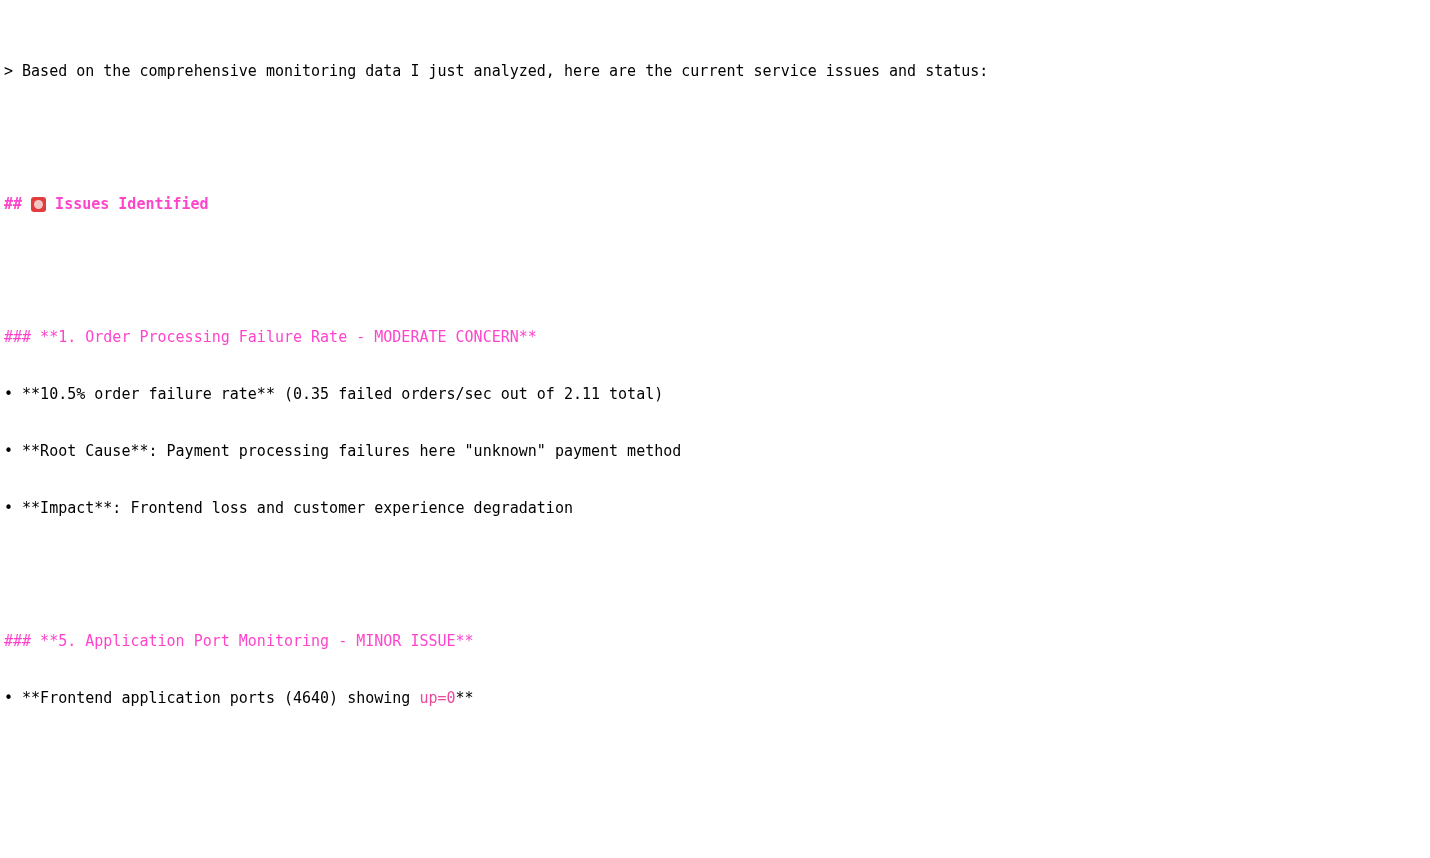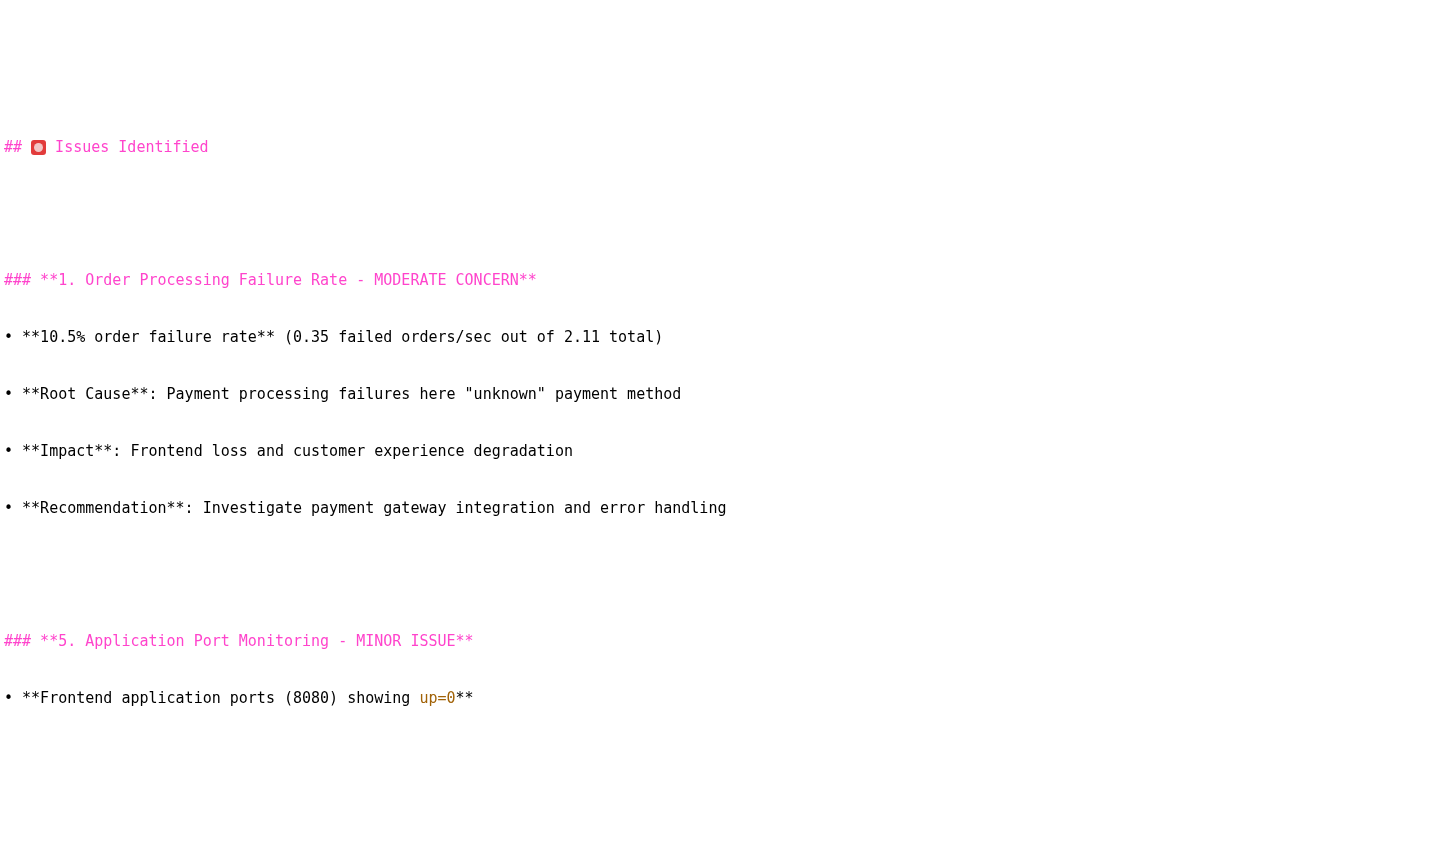--- a/index.html
+++ b/index.html
@@ -20,27 +20,27 @@
     padding: 5px 0 0 4px;
     white-space: pre;
   }
   .line {
     white-space: pre;
     min-height: 19px;
   }
   .blank { height: 19px; }
   .heading {
     color: #ff44cc;
-    font-weight: normal;
+    font-weight: bold;
   }
   .subheading {
     color: #ff44cc;
     font-weight: normal;
   }
-  .green-val { color: #a16207; }
+  .green-val { color: #ec4899; }
   .alarm {
     display: inline-block;
     width: 15px;
     height: 15px;
     background: #e23b3b;
     border-radius: 3px;
     position: relative;
     vertical-align: -3px;
   }
   .alarm::before {
@@ -52,34 +52,34 @@
     height: 9px;
     background: #f3c6c6;
     border-radius: 50%;
   }
 </style>
 </head>
 <body>
 
 <div class="terminal">
 
+  <div class="line">&gt; Based on the comprehensive monitoring data I just analyzed, here are the current service issues and status:</div>
   <div class="blank"></div>
 
   <div class="line heading"><span>## </span><span class="alarm"></span><span> Issues Identified</span></div>
   <div class="blank"></div>
 
   <div class="line subheading">### **1. Order Processing Failure Rate - MODERATE CONCERN**</div>
   <div class="line">• **10.5% order failure rate** (0.35 failed orders/sec out of 2.11 total)</div>
   <div class="line">• **Root Cause**: Payment processing failures here "unknown" payment method</div>
   <div class="line">• **Impact**: Frontend loss and customer experience degradation</div>
-  <div class="line">• **Recommendation**: Investigate payment gateway integration and error handling</div>
   <div class="blank"></div>
 
   <div class="line subheading">### **5. Application Port Monitoring - MINOR ISSUE**</div>
-  <div class="line"><span>• **Frontend application ports (8080) showing </span><span class="green-val">up=0</span><span>**</span></div>
+  <div class="line"><span>• **Frontend application ports (4640) showing </span><span class="green-val">up=0</span><span>**</span></div>
   
   
   
 
   
   
 
   
   
   

